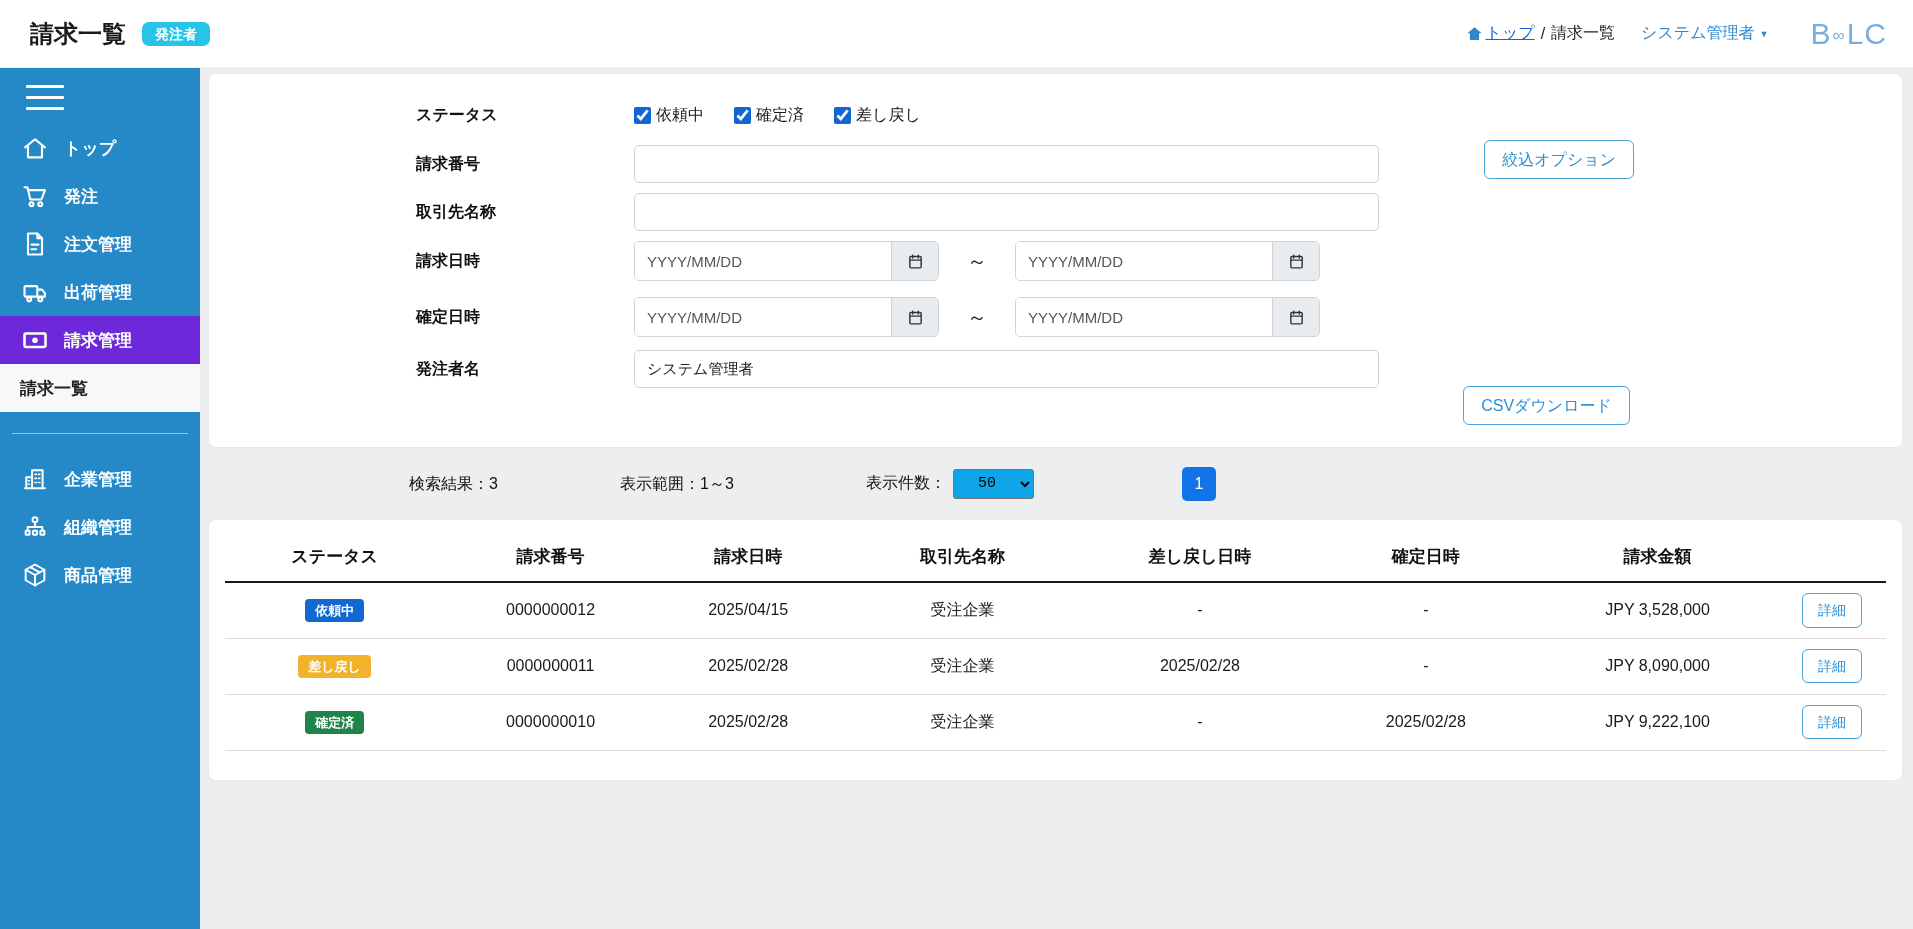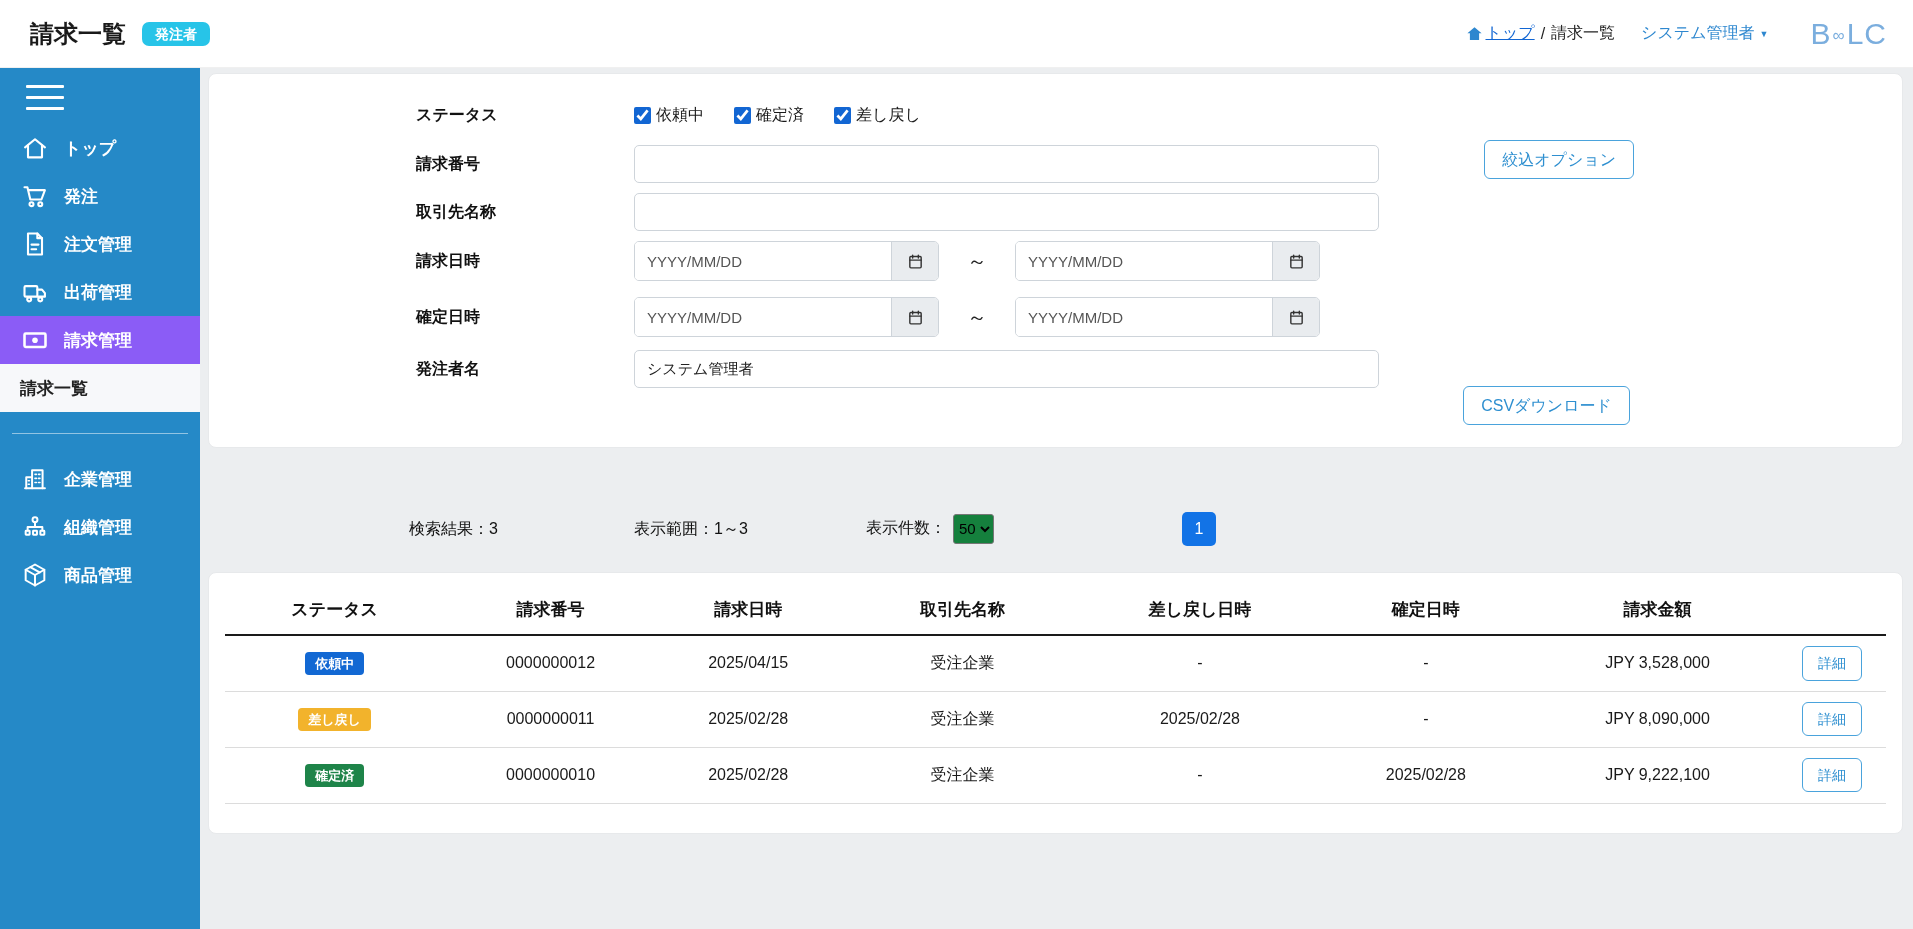--- a/index.html
+++ b/index.html
@@ -36,21 +36,21 @@
     position:absolute; top:68px; left:0; width:200px; bottom:0;
     background:#2589c7; z-index:4;
   }
   .hamburger { padding:17px 0 0 26px; height:56px; cursor:pointer; }
   .hamburger span { display:block; width:38px; height:3px; background:#fff; margin-bottom:8px; border-radius:1px; }
   .nav-item {
     height:48px; display:flex; align-items:center; padding-left:20px;
     color:#fff; font-size:17px; font-weight:600; cursor:pointer;
   }
   .nav-item .nav-ic { width:30px; height:30px; margin-right:14px; display:inline-flex; align-items:center; justify-content:center; flex:0 0 30px; }
-  .nav-item.active { background:#8b5cf6; }
+  .nav-item.active { background:#6d28d9; }
   .sub-item {
     height:48px; display:flex; align-items:center; padding-left:20px;
     background:#f7f8fa; color:#222; font-size:17px; font-weight:600; cursor:pointer;
   }
   .side-divider { border:none; border-top:1px solid rgba(255,255,255,0.5); margin:21px 12px; }
 
   
   .main { position:absolute; top:68px; left:200px; right:0; bottom:0; background:#eceef0; }
 
   .card {
@@ -94,29 +94,29 @@
     background:#fff; border:1px solid #4aa3dc; color:#2e8fd0; border-radius:6px;
     font-size:16px; padding:9px 17px; cursor:pointer; line-height:1.2;
     font-family:"Liberation Sans","DejaVu Sans",sans-serif;
   }
   .search-btn-row { margin-top:14px; }
   .search-btn-wrap { width:745px; text-align:center; }
   .filter-opt-btn { position:absolute; top:26px; right:268px;margin-top:40px; }
   .csv-btn { position:absolute; bottom:22px; right:272px; }
 
   
-  .results-bar { position:relative; height:87px; font-size:16px; color:#111;margin-top:37px; }
+  .results-bar { position:relative; height:71px; font-size:16px; color:#111; }
   .results-bar > div { position:absolute; top:50%; transform:translateY(-50%); }
   .result-count { left:209px; }
-  .display-range { left:434px; }
+  .display-range { left:420px; }
   .per-page { left:666px; display:flex; align-items:center; gap:7px; }
   .per-page select {
     height:30px; font-size:15px; border:1px solid #767676; border-radius:3px;
-    background:#15803d; padding:0 1px; cursor:pointer;
-    font-family:Liberation Sans, sans-serif;
+    background:#0ea5e9; padding:0 20px; cursor:pointer;
+    font-family:Liberation Mono, monospace;
   }
   .pagination { left:982px; }
   .page-btn {
     display:inline-block; width:34px; height:34px; background:#1273e6; color:#fff;
     border:none; border-radius:5px; font-size:16px; line-height:34px; text-align:center; cursor:pointer;
   }
 
   
   .table-card { min-height:262px; padding:10px 16px 20px 16px; }
   table { width:100%; border-collapse:collapse; }

